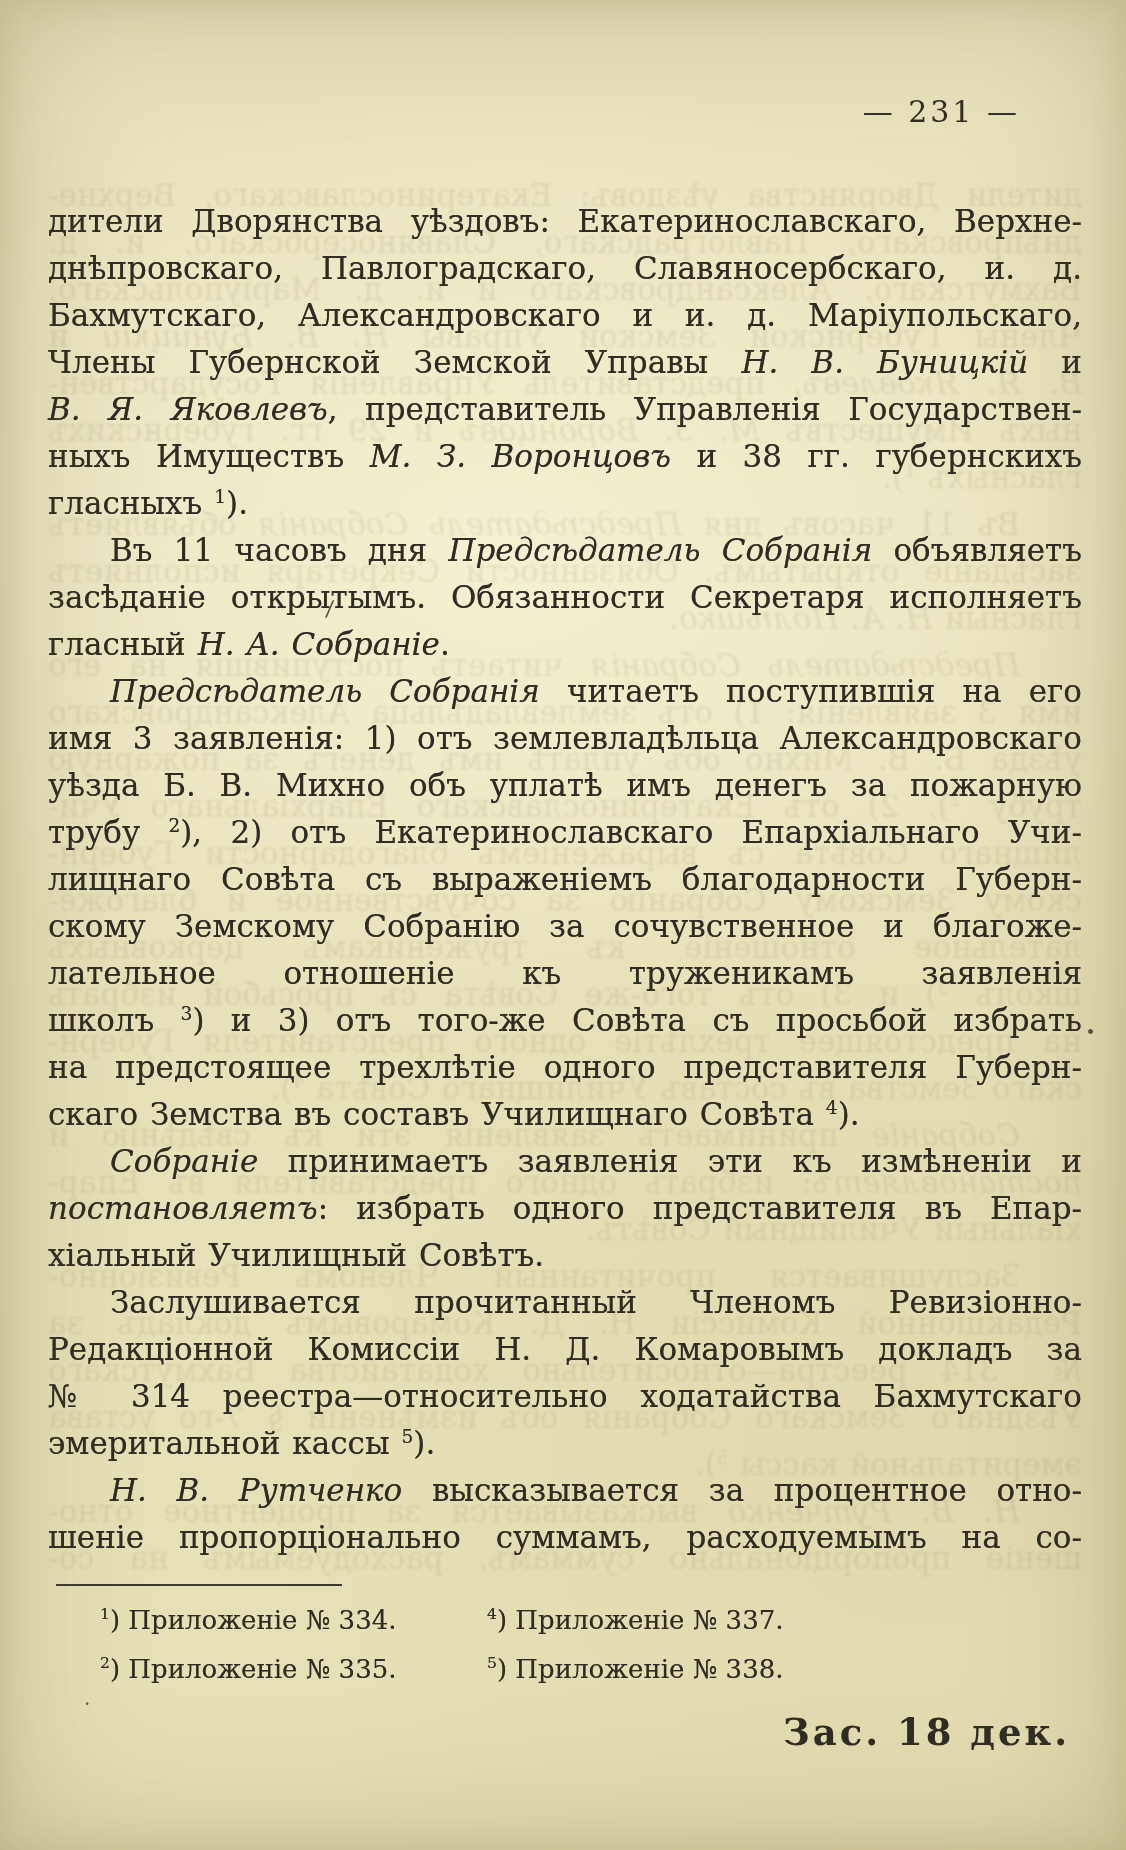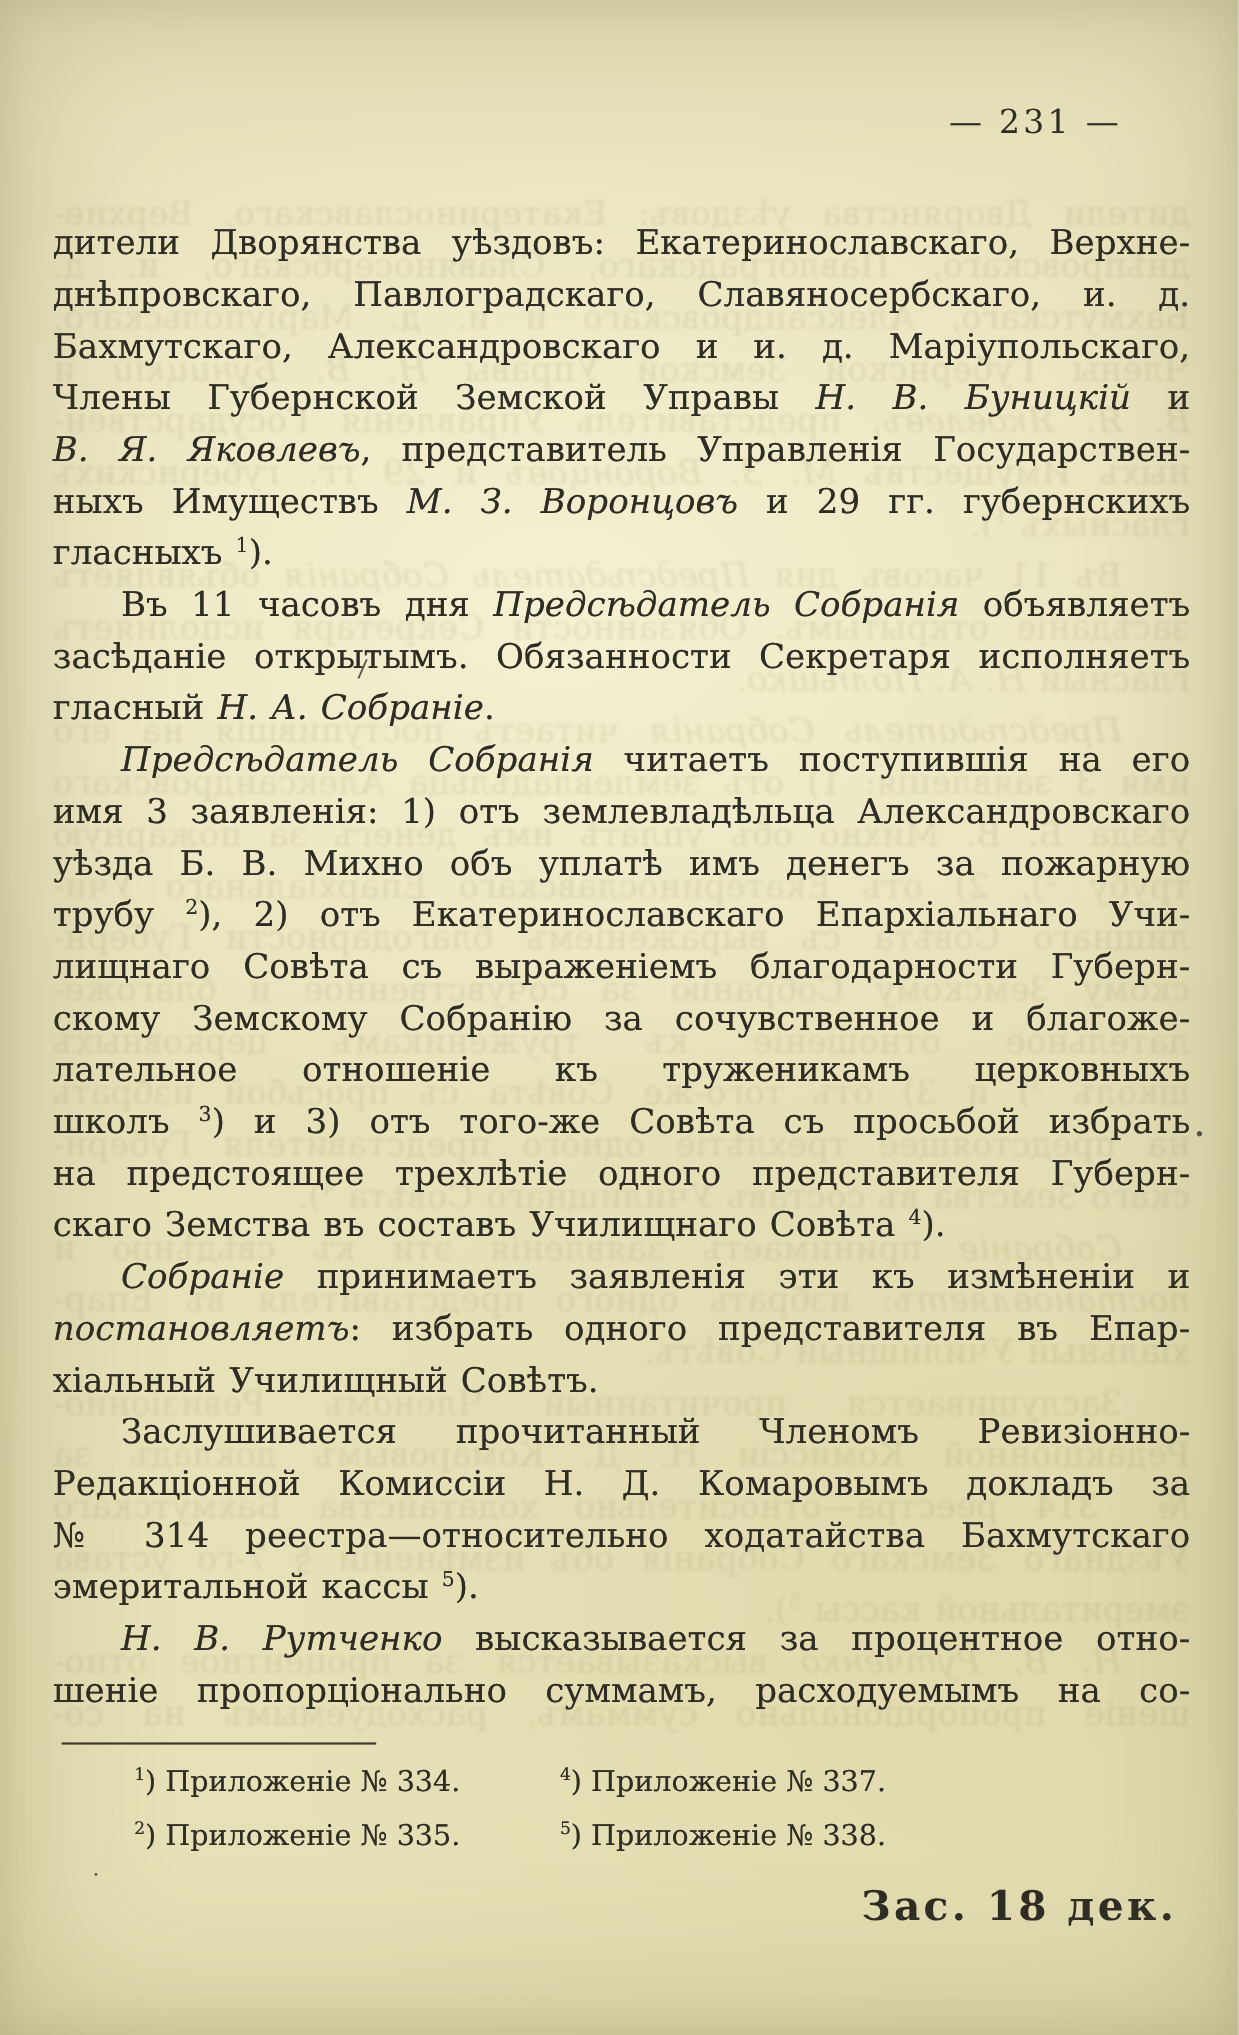--- a/index.html
+++ b/index.html
@@ -43,21 +43,21 @@
   }
   .footnote-rule {
     position: absolute; left: 56px; top: 1584px;
     width: 286px; height: 2px; background: #3c3a2f;
   }
   .footnotes {
     position: absolute; top: 1596px; left: 0; right: 0; height: 160px;
     font-size: 26px; line-height: 49px;
     text-shadow: 0 0 0.5px rgba(46,44,36,0.6);
   }
-  .footnotes .line { text-align: center; text-align-last: auto; margin-left: 22px; }
+  .footnotes .line { text-align: center; text-align-last: auto; }
   .fn-left  { position: absolute; left: 100px; top: 0; }
   .fn-right { position: absolute; left: 487px; top: 0; }
   .catchword {
     position: absolute; top: 1710px; left: 783px;
     font-size: 37px; font-weight: bold; letter-spacing: 3px;
   }
   .stray-slash { position: absolute; left: 326px; top: 596px; font-size: 22px; transform: rotate(6deg); opacity: .8; }
   .margin-dot  { position: absolute; left: 1086px; top: 1010px; font-size: 26px; font-weight: bold; opacity: .8; }
   .fn-dot      { position: absolute; left: 84px;  top: 1692px; font-size: 20px; opacity: .75; }
 </style>
@@ -111,36 +111,36 @@
 
 <div class="page-number">— 231 —</div>
 
 <div class="body-text">
     <div class="para">
       <div class="line"><span>дители Дворянства уѣздовъ: Екатеринославскаго, Верхне-</span></div>
       <div class="line"><span>днѣпровскаго, Павлоградскаго, Славяносербскаго, и. д.</span></div>
       <div class="line"><span>Бахмутскаго, Александровскаго и и. д. Маріупольскаго,</span></div>
       <div class="line"><span>Члены Губернской Земской Управы </span><span class="it">Н. В. Буницкій</span><span> и</span></div>
       <div class="line"><span class="it">В. Я. Яковлевъ</span><span>, представитель Управленія Государствен-</span></div>
-      <div class="line"><span>ныхъ Имуществъ </span><span class="it">М. З. Воронцовъ</span><span> и 29 гг. губернскихъ</span></div>
+      <div class="line"><span>ныхъ Имуществъ </span><span class="it">М. З. Воронцовъ</span><span> и 38 гг. губернскихъ</span></div>
       <div class="line end"><span>гласныхъ </span><sup>1</sup><span>).</span></div>
     </div>
     <div class="para ind">
       <div class="line"><span>Въ 11 часовъ дня </span><span class="it">Предсѣдатель Собранія</span><span> объявляетъ</span></div>
       <div class="line"><span>засѣданіе открытымъ. Обязанности Секретаря исполняетъ</span></div>
       <div class="line end"><span>гласный </span><span class="it">Н. А. Собраніе</span><span>.</span></div>
     </div>
     <div class="para ind">
       <div class="line"><span class="it">Предсѣдатель Собранія</span><span> читаетъ поступившія на его</span></div>
       <div class="line"><span>имя 3 заявленія: 1) отъ землевладѣльца Александровскаго</span></div>
       <div class="line"><span>уѣзда Б. В. Михно объ уплатѣ имъ денегъ за пожарную</span></div>
       <div class="line"><span>трубу </span><sup>2</sup><span>), 2) отъ Екатеринославскаго Епархіальнаго Учи-</span></div>
       <div class="line"><span>лищнаго Совѣта съ выраженіемъ благодарности Губерн-</span></div>
       <div class="line"><span>скому Земскому Собранію за сочувственное и благоже-</span></div>
-      <div class="line"><span>лательное отношеніе къ труженикамъ церковныхъ</span></div>
+      <div class="line"><span>лательное отношеніе къ труженикамъ заявленія</span></div>
       <div class="line"><span>школъ </span><sup>3</sup><span>) и 3) отъ того-же Совѣта съ просьбой избрать</span></div>
       <div class="line"><span>на предстоящее трехлѣтіе одного представителя Губерн-</span></div>
       <div class="line end"><span>скаго Земства въ составъ Училищнаго Совѣта </span><sup>4</sup><span>).</span></div>
     </div>
     <div class="para ind">
       <div class="line"><span class="it">Собраніе</span><span> принимаетъ заявленія эти къ измѣненіи и</span></div>
       <div class="line"><span class="it">постановляетъ</span><span>: избрать одного представителя въ Епар-</span></div>
       <div class="line end"><span>хіальный Училищный Совѣтъ.</span></div>
     </div>
     <div class="para ind">

